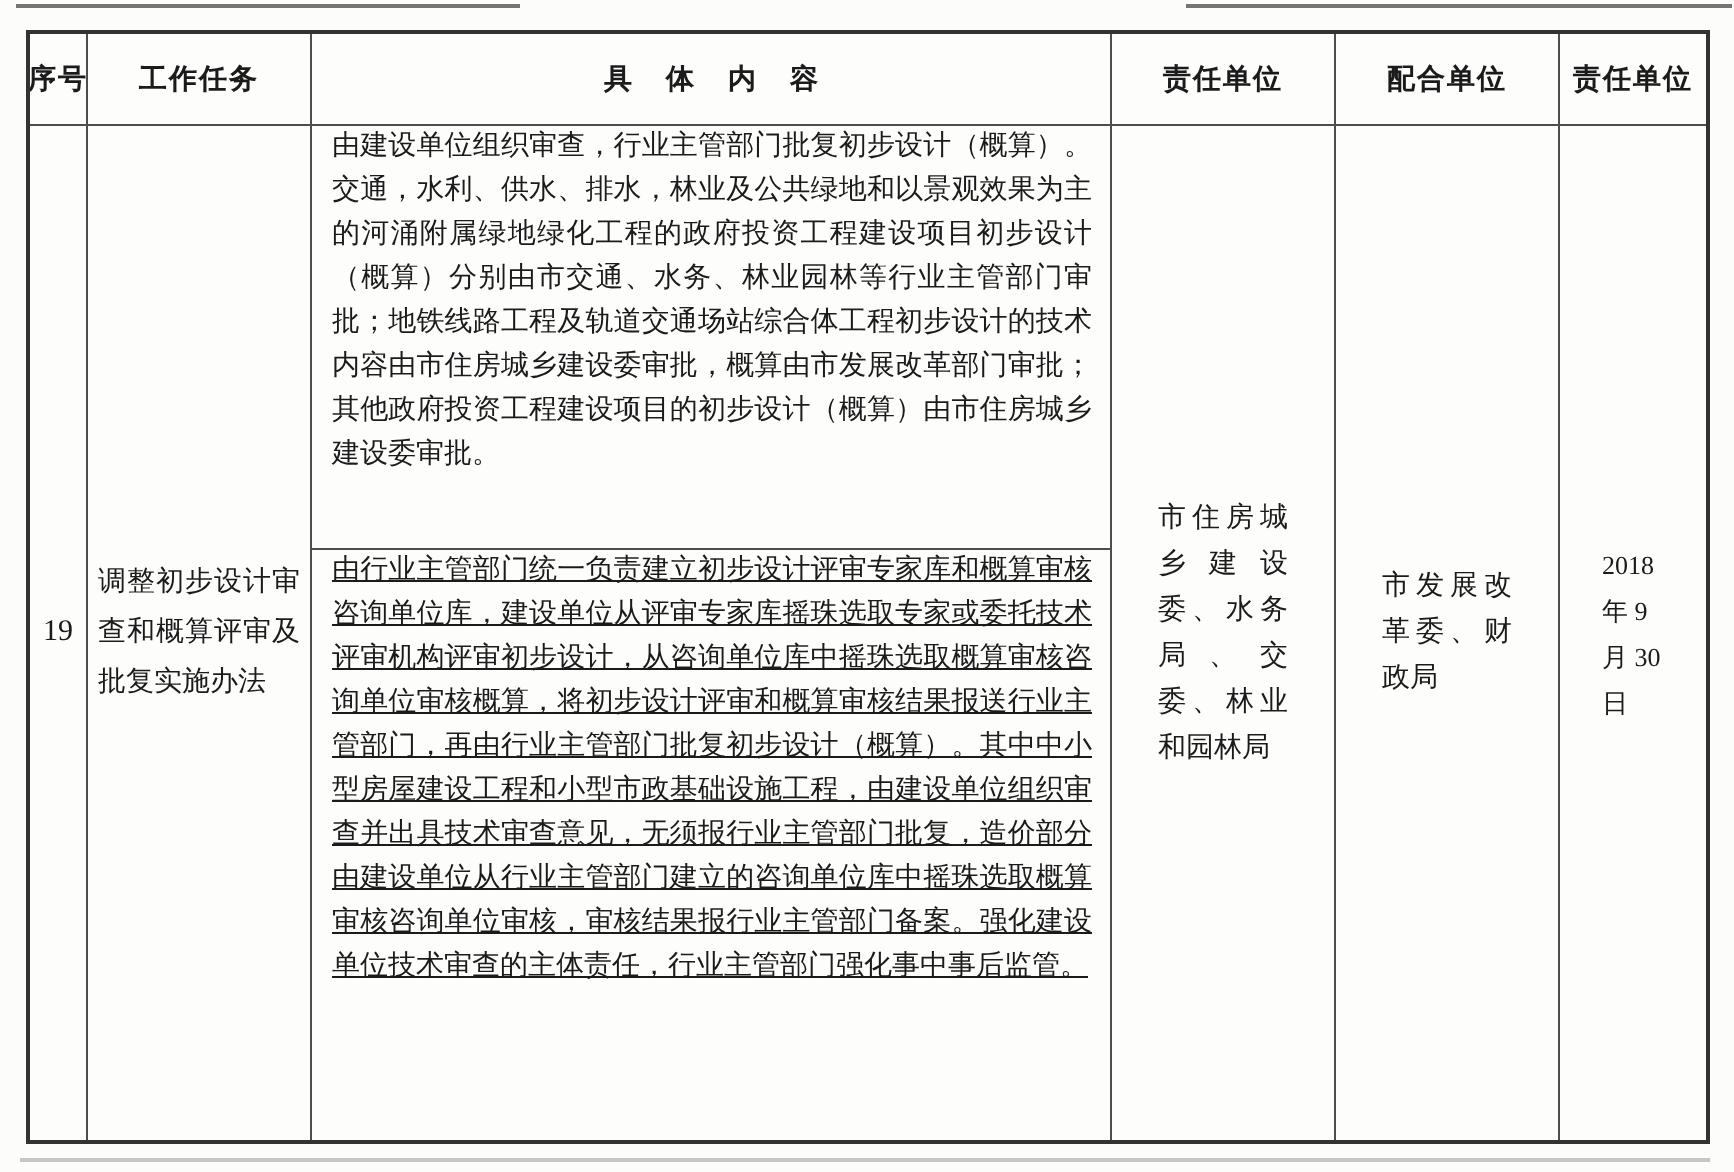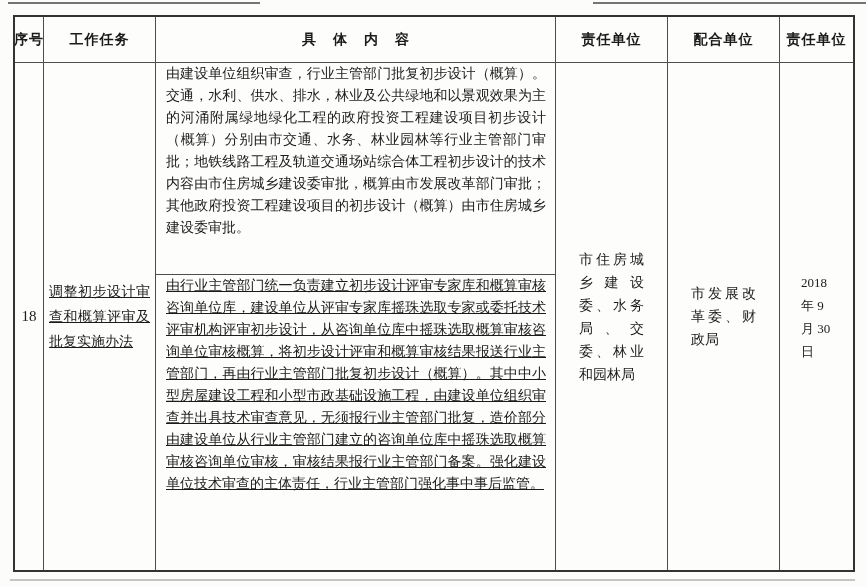--- a/index.html
+++ b/index.html
@@ -78,21 +78,20 @@
   .td-task {
     padding: 0 5px;
   }
   .td-task p {
     margin: 0;
     font-size: 14px;
     line-height: 25px;
     text-align: justify;
     text-justify: inter-ideograph;
     width: 100%;
-    text-decoration: underline;
   }
   .td-content {
     display: flex;
     flex-direction: column;
     align-items: stretch;
     justify-content: flex-start;
     padding: 0;
   }
   .sub-cell {
     display: flex;
@@ -154,21 +153,21 @@
       <span>责任单位</span>
     </div>
     <div class="cell th">
       <span>配合单位</span>
     </div>
     <div class="cell th last-col">
       <span>责任单位</span>
     </div>
 
     <div class="cell td td-num">
-      <span>18</span>
+      <span>19</span>
     </div>
 
     <div class="cell td td-task">
       <p>调整初步设计审查和概算评审及批复实施办法</p>
     </div>
 
     <div class="cell td-content">
       <div class="sub-cell sub-cell-1">
         <p>由建设单位组织审查，行业主管部门批复初步设计（概算）。交通，水利、供水、排水，林业及公共绿地和以景观效果为主的河涌附属绿地绿化工程的政府投资工程建设项目初步设计（概算）分别由市交通、水务、林业园林等行业主管部门审批；地铁线路工程及轨道交通场站综合体工程初步设计的技术内容由市住房城乡建设委审批，概算由市发展改革部门审批；其他政府投资工程建设项目的初步设计（概算）由市住房城乡建设委审批。</p>
       </div>

